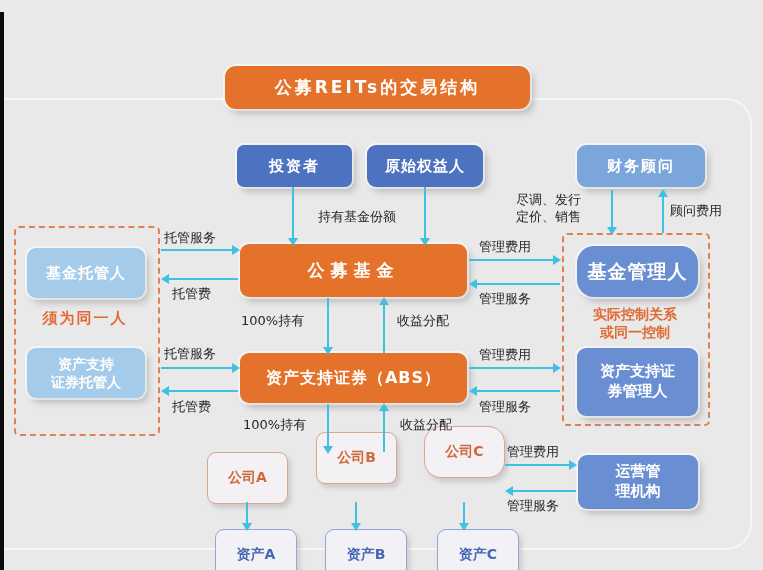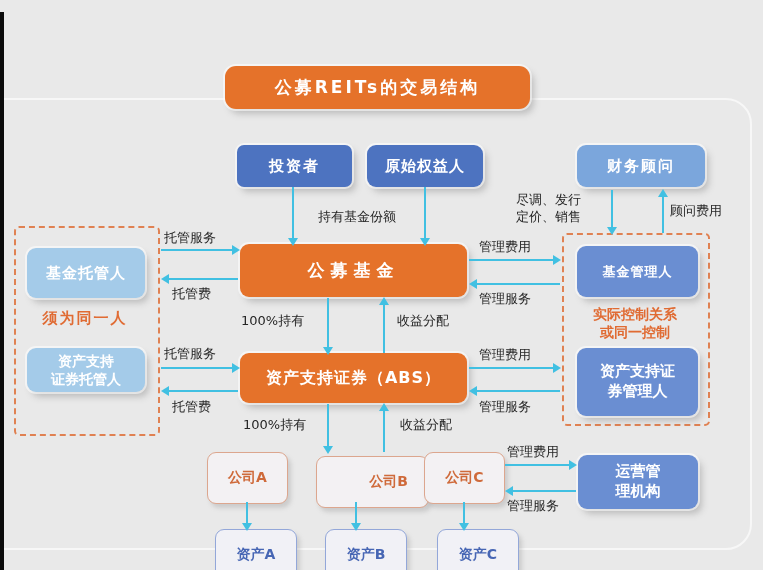--- a/index.html
+++ b/index.html
@@ -72,50 +72,50 @@
     <span>资产支持证券（ABS）</span>
   </div>
 
   <div class="dashed-box" style="left:14px;top:214px;width:142px;height:206px;"></div>
   <div class="node blue-pale" style="left:27px;top:236px;width:118px;height:50px;font-size:15px;letter-spacing:1px;">
     <span>基金托管人</span>
   </div>
   <div class="note" style="left:14px;top:297px;width:142px;font-size:15px;letter-spacing:2px;">
     <span>须为同一人</span>
   </div>
-  <div class="node blue-pale two-line" style="left:27px;top:336px;width:118px;height:44px;font-size:14px;">
+  <div class="node blue-pale two-line" style="left:27px;top:336px;width:118px;height:50px;font-size:14px;">
     <span>资产支持</span>
     <span>证券托管人</span>
   </div>
 
   <div class="dashed-box" style="left:562px;top:221px;width:144px;height:189px;"></div>
-  <div class="node blue-mid" style="left:577px;top:234px;width:121px;height:51px;font-size:13px;letter-spacing:1px;">
+  <div class="node blue-mid" style="left:577px;top:234px;width:121px;height:51px;font-size:19px;letter-spacing:1px;border-radius:17px;">
     <span>基金管理人</span>
   </div>
   <div class="note two-line" style="left:558px;top:293px;width:154px;font-size:14px;">
     <div>实际控制关系</div>
     <div>或同一控制</div>
   </div>
   <div class="node blue-mid two-line" style="left:577px;top:336px;width:121px;height:68px;font-size:15px;">
     <span>资产支持证</span>
     <span>券管理人</span>
   </div>
 
   <div class="node blue-mid two-line" style="left:578px;top:443px;width:120px;height:54px;font-size:15px;">
     <span>运营管</span>
     <span>理机构</span>
   </div>
 
   <div class="outline-node company" style="left:207px;top:440px;width:79px;height:50px;">
     <span>公司A</span>
   </div>
-  <div class="outline-node company" style="left:316px;top:444px;width:79px;height:50px;padding-left:32px;">
+  <div class="outline-node company" style="left:316px;top:420px;width:79px;height:50px;">
     <span>公司B</span>
   </div>
-  <div class="outline-node company" style="left:424px;top:440px;width:79px;height:50px;">
+  <div class="outline-node company" style="left:424px;top:414px;width:79px;height:50px;border-radius:17px;">
     <span>公司C</span>
   </div>
 
   <div class="outline-node asset" style="left:215px;top:517px;width:80px;height:49px;">
     <span>资产A</span>
   </div>
   <div class="outline-node asset" style="left:325px;top:517px;width:80px;height:49px;">
     <span>资产B</span>
   </div>
   <div class="outline-node asset" style="left:437px;top:517px;width:80px;height:49px;">

